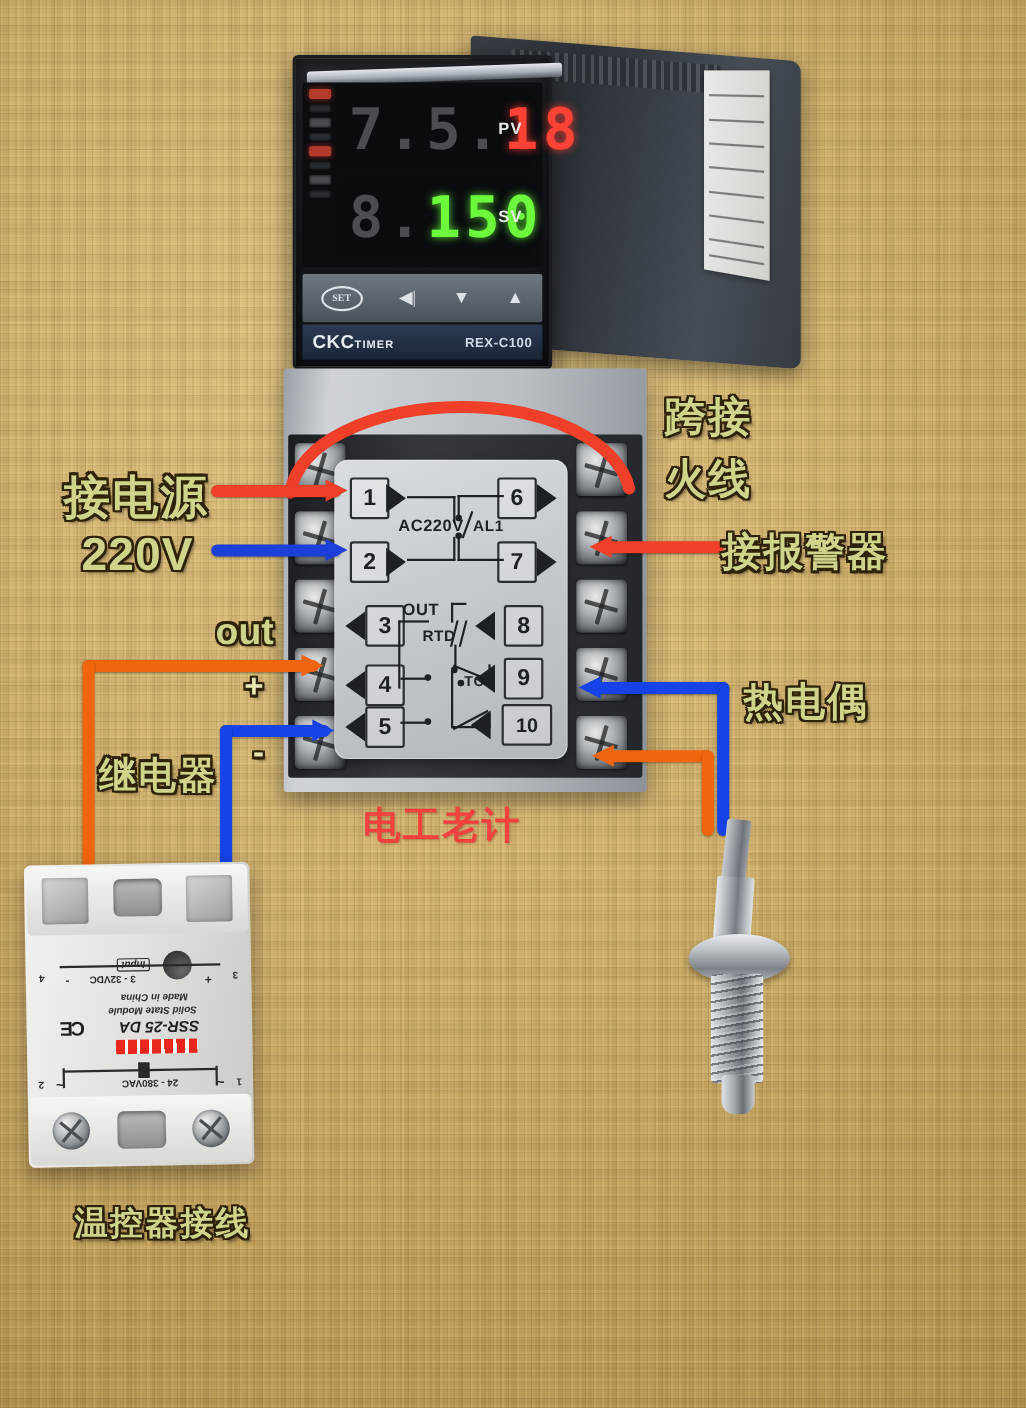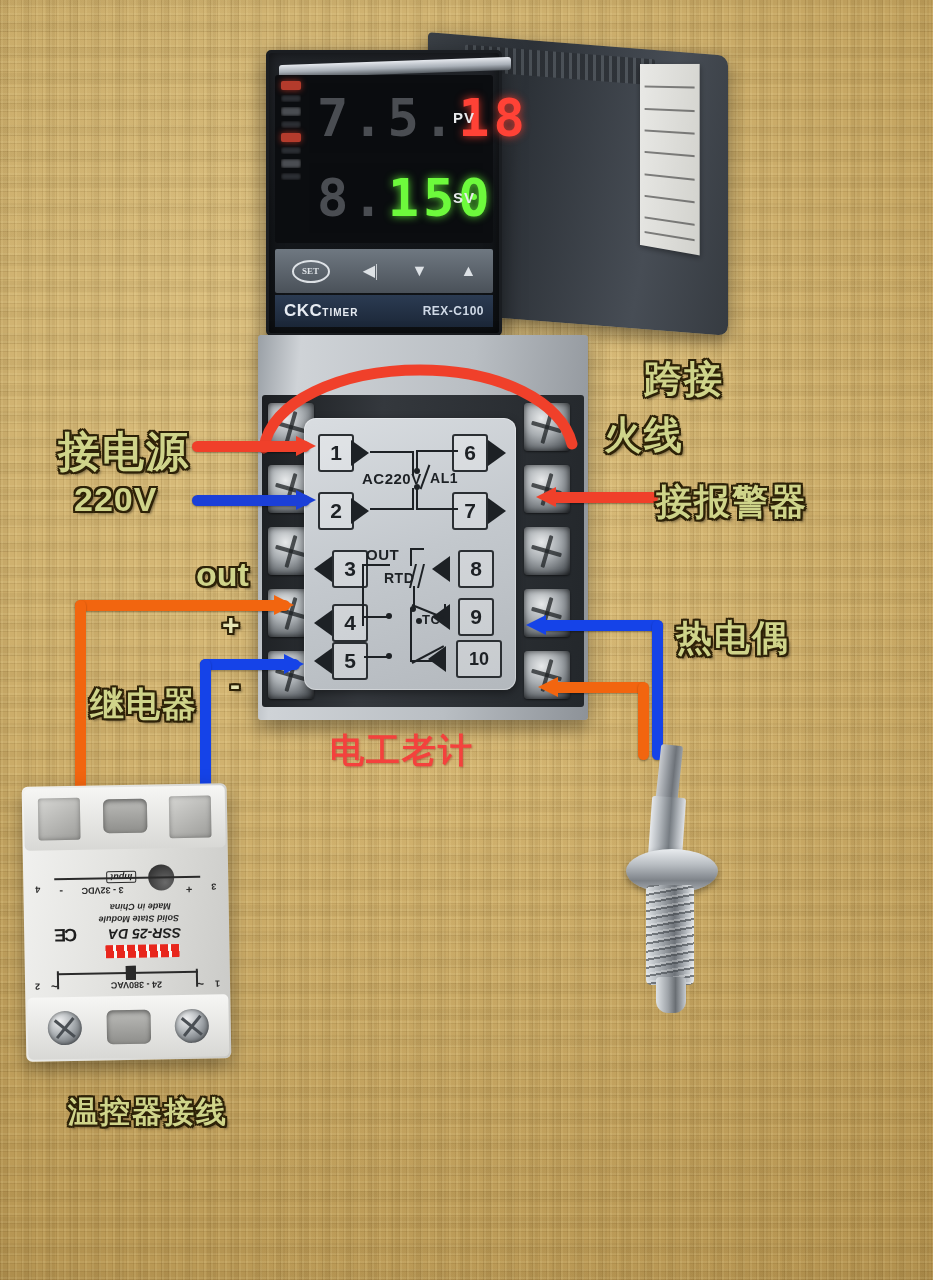--- a/index.html
+++ b/index.html
@@ -474,23 +474,23 @@
 
   <div class="probe">
     <div class="pr-cable"></div>
     <div class="pr-neck"></div>
     <div class="pr-flange"></div>
     <div class="pr-thread"></div>
     <div class="pr-tip"></div>
   </div>
 
   <div class="cn" style="left:58px;top:424px;font-size:42px;">接电源</div>
-  <div class="cn" style="left:74px;top:480px;font-size:34px;letter-spacing:1px;">220V</div>
-
-  <div class="cn" style="left:604px;top:354px;font-size:38px;margin-left:40px;">跨接</div>
+  <div class="cn" style="left:74px;top:480px;font-size:42px;letter-spacing:1px;">220V</div>
+
+  <div class="cn" style="left:604px;top:354px;font-size:38px;">跨接</div>
   <div class="cn" style="left:604px;top:410px;font-size:38px;">火线</div>
   <div class="cn" style="left:656px;top:478px;font-size:36px;">接报警器</div>
 
   <div class="cn" style="left:196px;top:555px;font-size:34px;letter-spacing:0;">out</div>
   <div class="cn lite" style="left:222px;top:608px;font-size:30px;">+</div>
   <div class="cn lite" style="left:230px;top:668px;font-size:30px;">-</div>
   <div class="cn" style="left:90px;top:682px;font-size:34px;">继电器</div>
 
   <div class="cn" style="left:676px;top:614px;font-size:36px;">热电偶</div>
   <div class="cn" style="left:68px;top:1092px;font-size:30px;">温控器接线</div>

